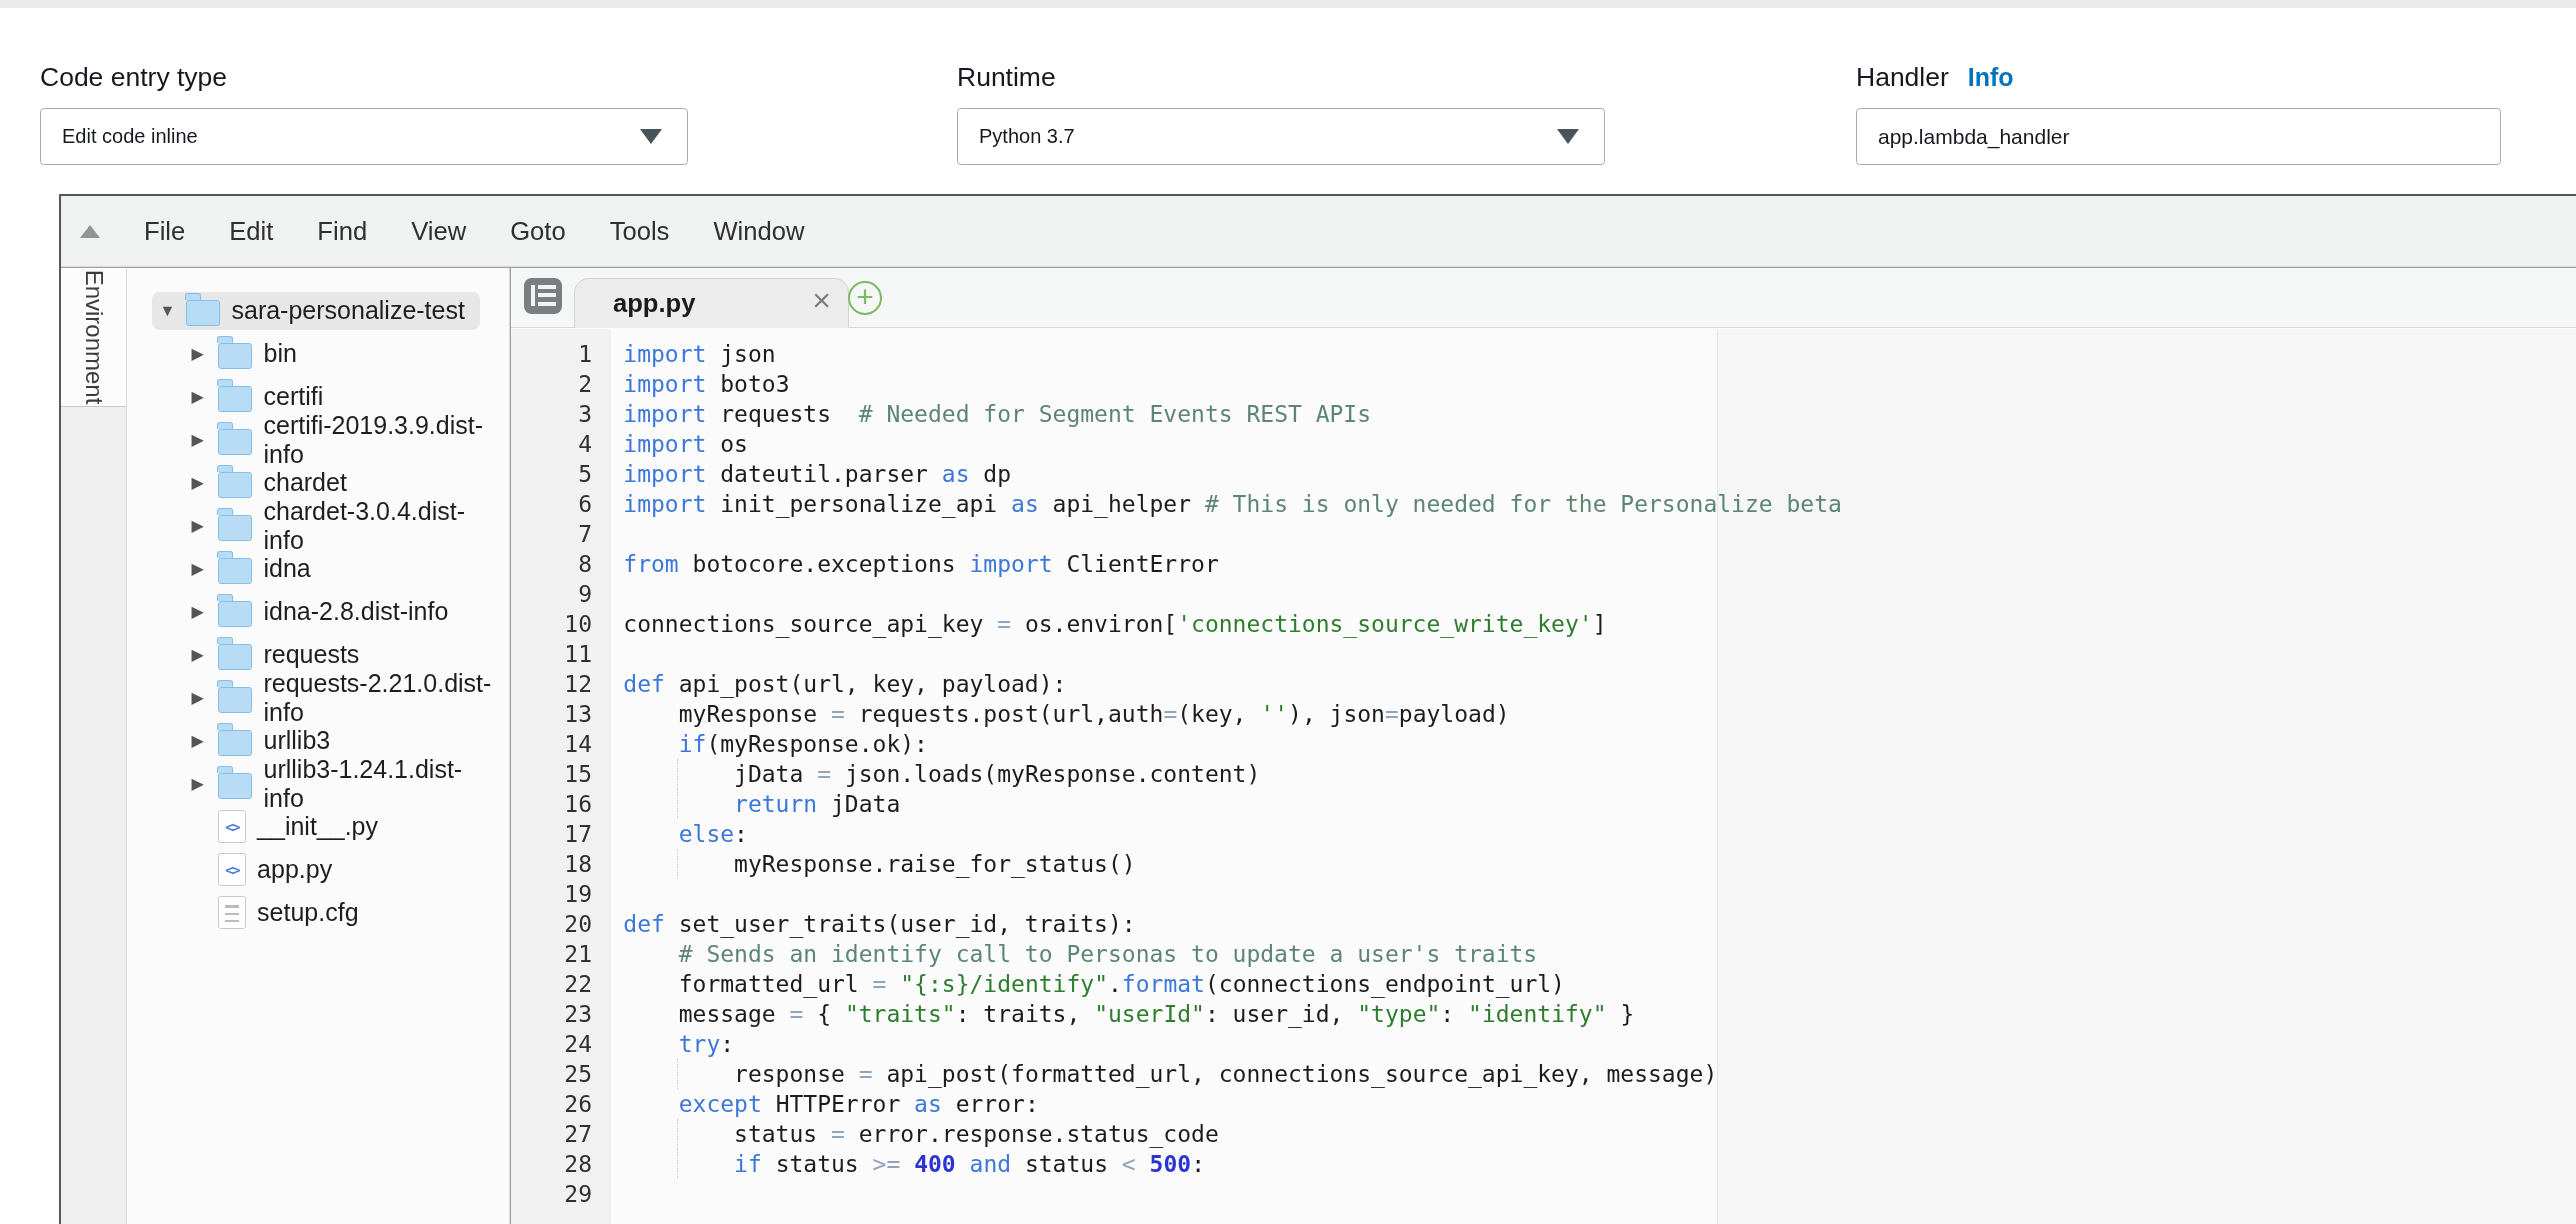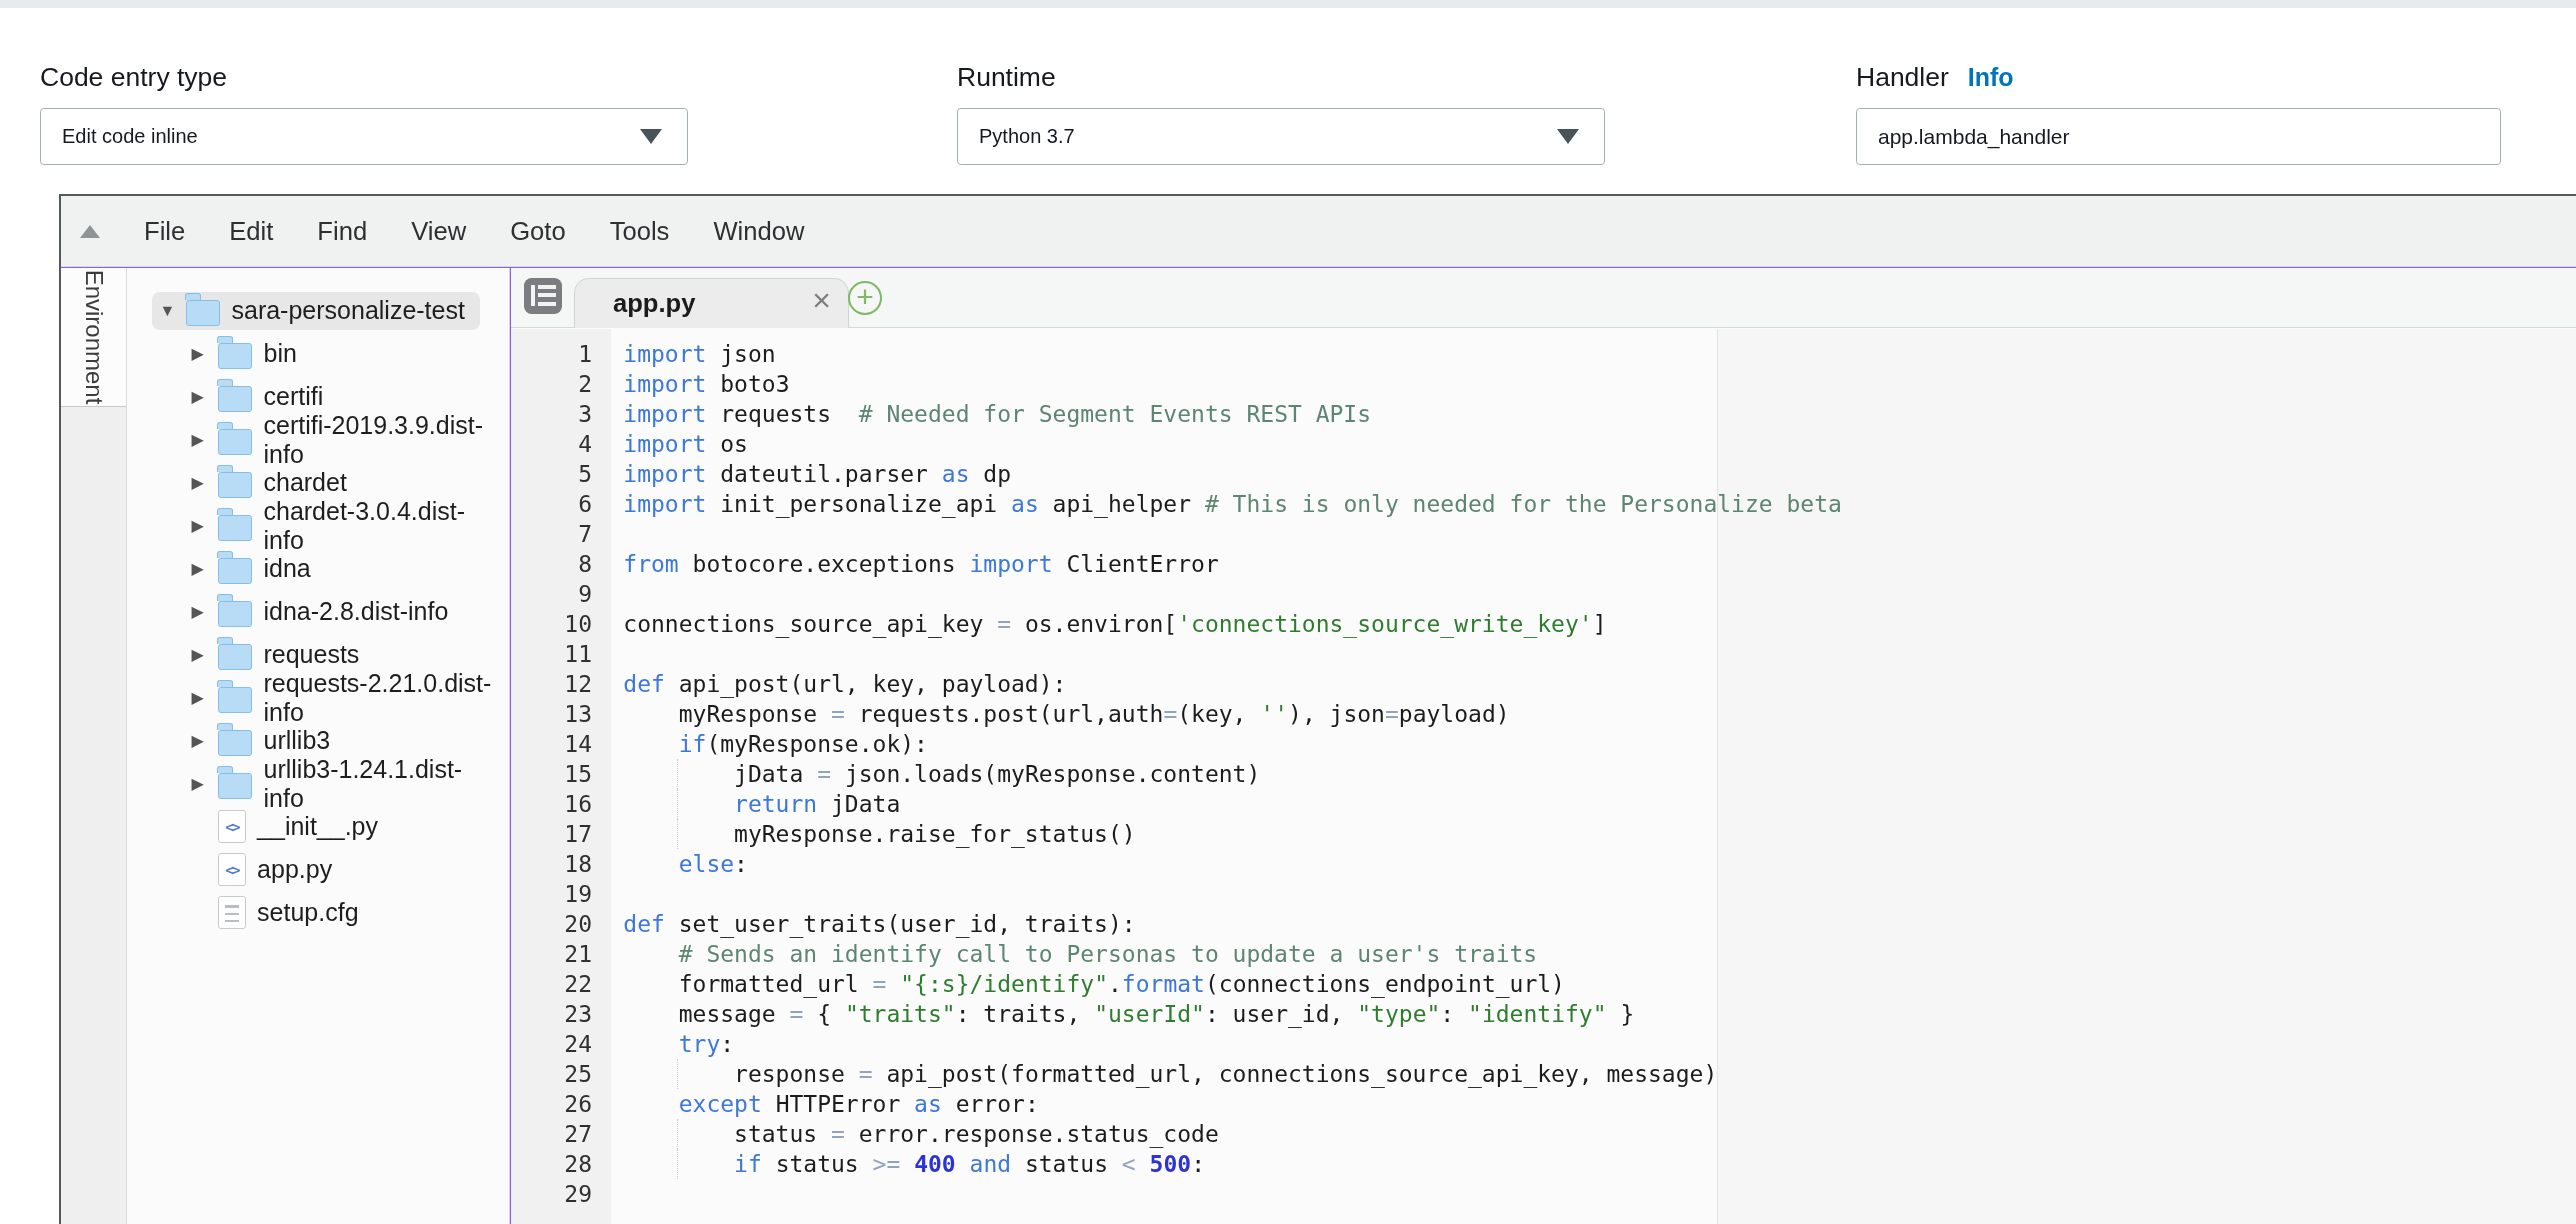--- a/index.html
+++ b/index.html
@@ -15,21 +15,21 @@
   .info-link{font-size:25px;font-weight:bold;color:#0073bb;margin-left:19px;cursor:pointer;}
   .fcontrol{margin-top:11.4px;height:57px;background:#fff;border:1.9px solid #a3aeb4;border-radius:3.8px;
     position:relative;box-sizing:border-box;display:flex;align-items:center;}
   .fcontrol .val{font-size:20px;color:#16191f;padding-left:21px;}
   .sel-arrow{position:absolute;right:25px;top:20px;width:0;height:0;
     border-left:11.4px solid transparent;border-right:11.4px solid transparent;border-top:15px solid #49535a;}
   input.finput{width:100%;height:53px;border:none;outline:none;font-size:21px;color:#16191f;
     padding-left:21px;background:transparent;font-family:"Liberation Sans",sans-serif;}
 
   
-  .ide{position:absolute;left:59px;top:194px;right:0;bottom:0;background:#8b5cf6;
+  .ide{position:absolute;left:59px;top:194px;right:0;bottom:0;background:#a3a3a3;
     border-top:2.8px solid #56595c;border-left:2.8px solid #56595c;text-decoration:underline;}
   .menubar{position:absolute;left:0;right:0;top:0;height:70px;background:#f0f1f1;
     border-bottom:1.9px solid #d8dadb;display:flex;align-items:center;}
   .caret{margin-left:19px;width:0;height:0;border-left:10.4px solid transparent;
     border-right:10.4px solid transparent;border-bottom:13.3px solid #8f9496;cursor:pointer;}
   #menu{display:flex;margin-left:44px;gap:44px;font-size:25.6px;color:#2f2f31;}
   .menu-item{cursor:pointer;}
 
   .rail{position:absolute;left:0;top:72px;bottom:0;width:65px;background:#efefef;border-right:0.9px solid #dadada;}
   .env-tab{height:138px;background:#fcfcfc;border-bottom:0.9px solid #c8c8c8;position:relative;cursor:pointer;}
@@ -296,22 +296,22 @@
           <div class="cl"></div>
           <div class="cl"><span class="tk-k">from</span><span class="tk-d"> botocore.exceptions </span><span class="tk-k">import</span><span class="tk-d"> ClientError</span></div>
           <div class="cl"></div>
           <div class="cl"><span class="tk-d">connections_source_api_key </span><span class="tk-o">=</span><span class="tk-d"> os.environ[</span><span class="tk-s">'connections_source_write_key'</span><span class="tk-d">]</span></div>
           <div class="cl"></div>
           <div class="cl"><span class="tk-k">def</span><span class="tk-d"> api_post(url, key, payload):</span></div>
           <div class="cl"><span class="tk-d">    myResponse </span><span class="tk-o">=</span><span class="tk-d"> requests.post(url,auth</span><span class="tk-o">=</span><span class="tk-d">(key, </span><span class="tk-s">''</span><span class="tk-d">), json</span><span class="tk-o">=</span><span class="tk-d">payload)</span></div>
           <div class="cl"><span class="tk-d">    </span><span class="tk-k">if</span><span class="tk-d">(myResponse.ok):</span></div>
           <div class="cl"><span class="guide"></span><span class="tk-d">        jData </span><span class="tk-o">=</span><span class="tk-d"> json.loads(myResponse.content)</span></div>
           <div class="cl"><span class="guide"></span><span class="tk-d">        </span><span class="tk-k">return</span><span class="tk-d"> jData</span></div>
+          <div class="cl"><span class="tk-d">    </span><span class="tk-k">else</span><span class="tk-d">:</span></div>
           <div class="cl"><span class="guide"></span><span class="tk-d">        myResponse.raise_for_status()</span></div>
-          <div class="cl"><span class="tk-d">    </span><span class="tk-k">else</span><span class="tk-d">:</span></div>
           <div class="cl"></div>
           <div class="cl"><span class="tk-k">def</span><span class="tk-d"> set_user_traits(user_id, traits):</span></div>
           <div class="cl"><span class="tk-d">    </span><span class="tk-c"># Sends an identify call to Personas to update a user's traits</span></div>
           <div class="cl"><span class="tk-d">    formatted_url </span><span class="tk-o">=</span><span class="tk-d"> </span><span class="tk-s">"{:s}/identify"</span><span class="tk-d">.</span><span class="tk-f">format</span><span class="tk-d">(connections_endpoint_url)</span></div>
           <div class="cl"><span class="tk-d">    message </span><span class="tk-o">=</span><span class="tk-d"> { </span><span class="tk-s">"traits"</span><span class="tk-d">: traits, </span><span class="tk-s">"userId"</span><span class="tk-d">: user_id, </span><span class="tk-s">"type"</span><span class="tk-d">: </span><span class="tk-s">"identify"</span><span class="tk-d"> }</span></div>
           <div class="cl"><span class="tk-d">    </span><span class="tk-k">try</span><span class="tk-d">:</span></div>
           <div class="cl"><span class="guide"></span><span class="tk-d">        response </span><span class="tk-o">=</span><span class="tk-d"> api_post(formatted_url, connections_source_api_key, message)</span></div>
           <div class="cl"><span class="tk-d">    </span><span class="tk-k">except</span><span class="tk-d"> HTTPError </span><span class="tk-k">as</span><span class="tk-d"> error:</span></div>
           <div class="cl"><span class="guide"></span><span class="tk-d">        status </span><span class="tk-o">=</span><span class="tk-d"> error.response.status_code</span></div>
           <div class="cl"><span class="guide"></span><span class="tk-d">        </span><span class="tk-k">if</span><span class="tk-d"> status </span><span class="tk-o">&gt;=</span><span class="tk-d"> </span><span class="tk-n">400</span><span class="tk-d"> </span><span class="tk-k">and</span><span class="tk-d"> status </span><span class="tk-o">&lt;</span><span class="tk-d"> </span><span class="tk-n">500</span><span class="tk-d">:</span></div>

